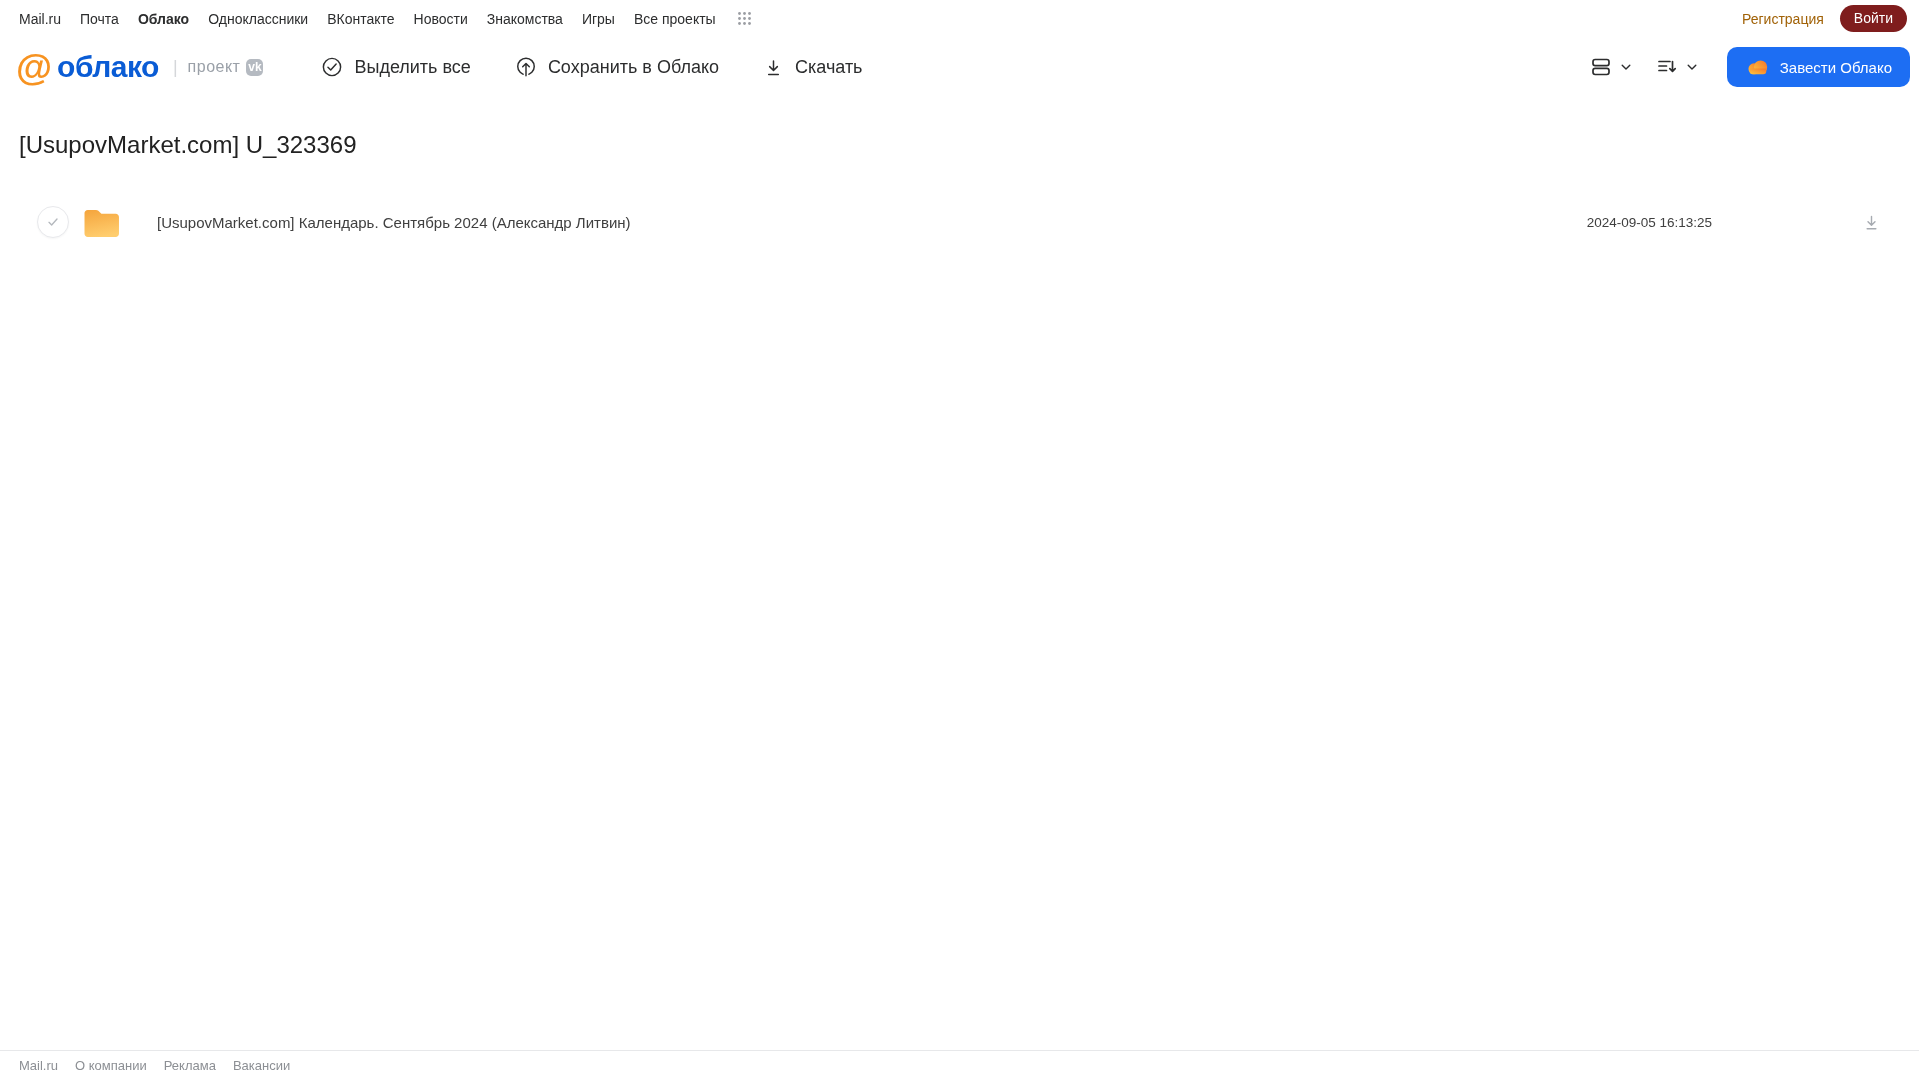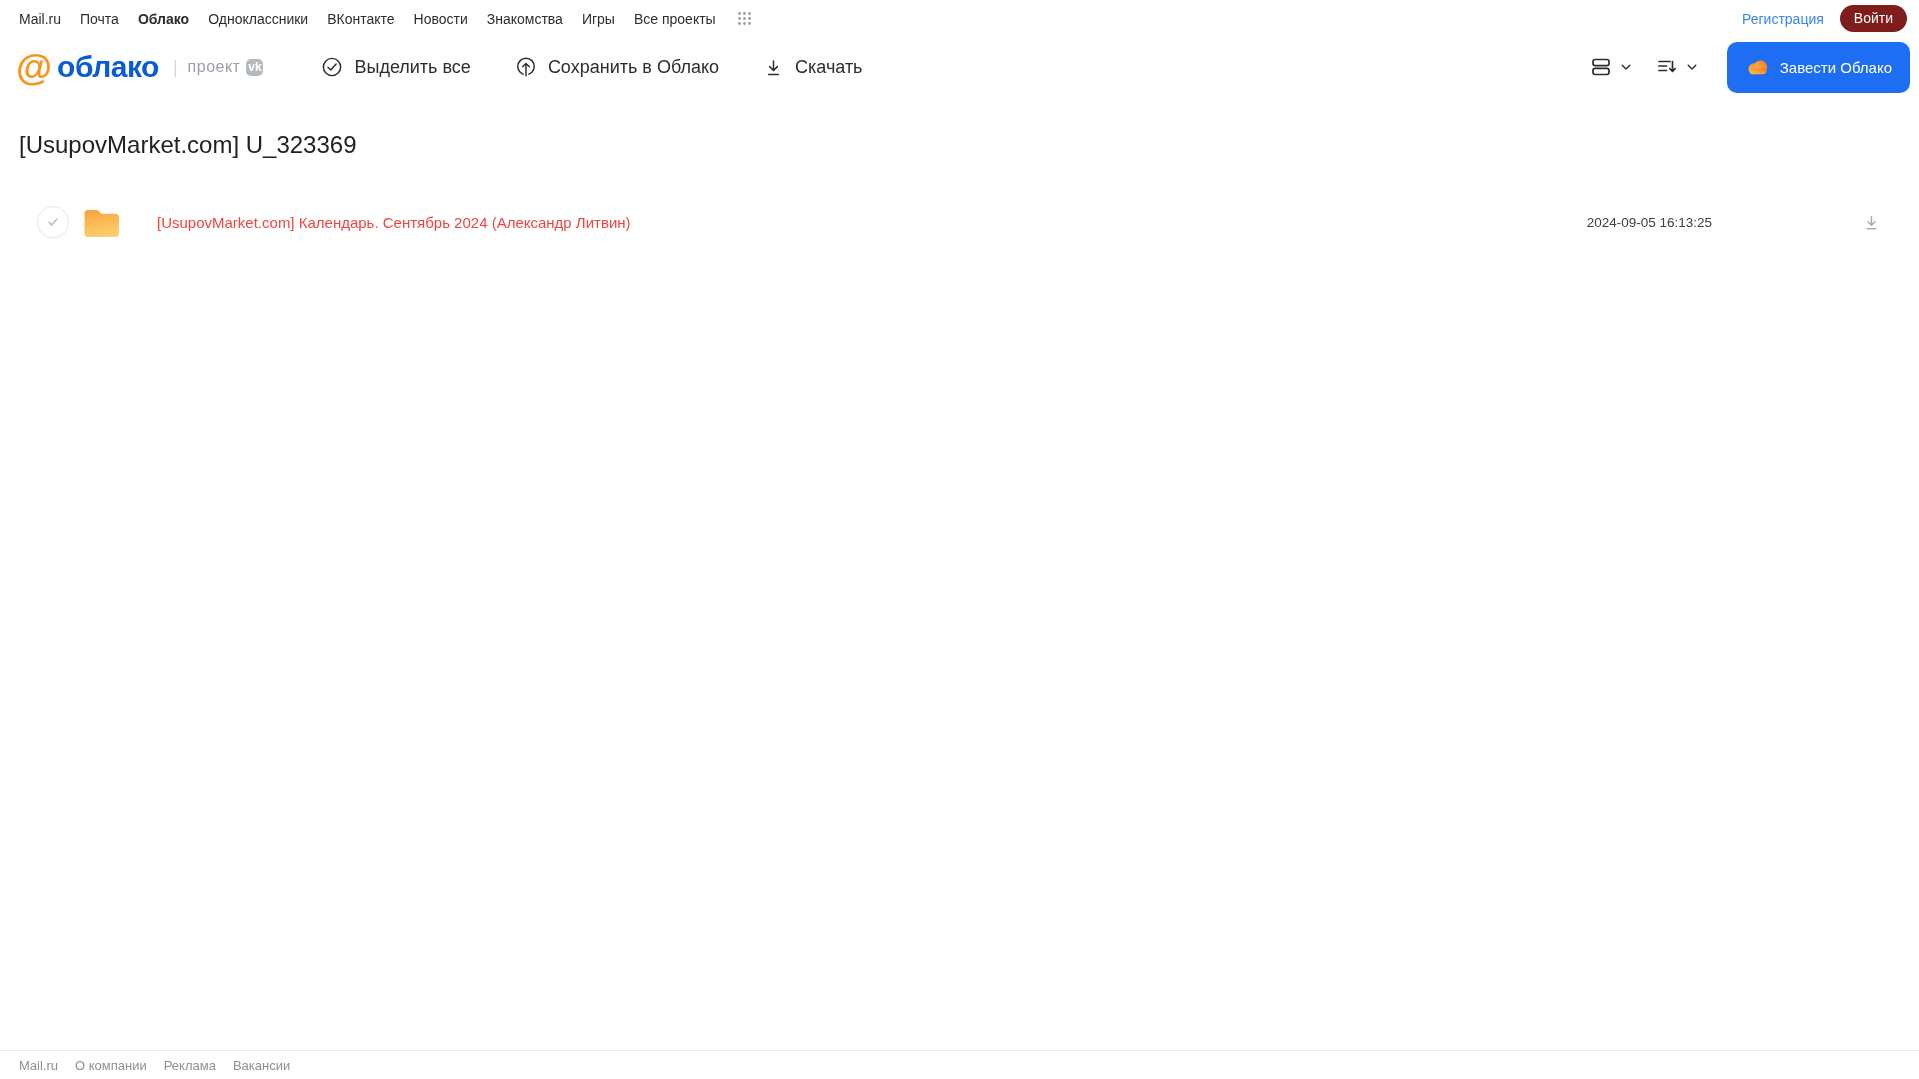--- a/index.html
+++ b/index.html
@@ -7,48 +7,48 @@
     font-family:"Liberation Sans","DejaVu Sans",sans-serif; color:#2c2d2e; }
   a { text-decoration:none; color:inherit; cursor:pointer; }
 
   
   .topbar { display:flex; align-items:center; height:37px; padding:0 12px 0 19px; font-size:14px; }
   .topbar nav { display:flex; align-items:center; gap:19px; }
   .topbar nav a { color:#2c2d2e; }
   .topbar nav a.current { font-weight:700; }
   .grid-dots { display:inline-flex; margin-left:2px; }
   .topbar-right { margin-left:auto; display:flex; align-items:center; gap:16px; }
-  .reg-link { color:#3b82f6; }
+  .reg-link { color:#a16207; }
   .login-btn { background:#7f1d1d; color:#fff; border:none; border-radius:16px;
     padding:5px 14px 6px; font-size:14px; font-family:inherit; cursor:pointer; }
 
   
   .header { display:flex; align-items:center; height:60px; padding:0 9px 0 16px; }
   .logo { display:flex; align-items:center; }
   .at-glyph { color:#f79321; font-size:37px; font-weight:700; line-height:1; }
   .brand { color:#0a5cd5; font-size:30px; font-weight:700; letter-spacing:-0.5px; margin-left:5px; }
   .pipe { color:#d5d7da; font-size:18px; margin:0 10px 0 14px; }
   .project { color:#9aa0a8; font-size:16px; letter-spacing:0.5px; }
   .vk-badge { display:inline-flex; align-items:center; justify-content:center; width:17px; height:17px;
     border-radius:5px; background:#b5bac1; color:#fff; font-size:12px; font-weight:700; margin-left:6px; vertical-align:2px; }
   .toolbar { display:flex; align-items:center; gap:44px; margin-left:58px; }
   .tool-btn { display:flex; align-items:center; gap:11px; font-size:18px; color:#2c2d2e; background:none; border:none;
     font-family:inherit; cursor:pointer; }
   .header-right { margin-left:auto; display:flex; align-items:center; gap:22px; }
   .icon-drop { display:flex; align-items:center; gap:6px; background:none; border:none; cursor:pointer; }
   .cta-btn { display:flex; align-items:center; gap:10px; background:#1d6ef3; color:#fff; border:none;
-    border-radius:10px; height:51px; padding:0 18px; font-size:15px; font-family:inherit; cursor:pointer; margin-left:6px; }
+    border-radius:10px; height:40px; padding:0 18px; font-size:15px; font-family:inherit; cursor:pointer; margin-left:6px; }
 
   
   .page-title { margin:34px 0 0 19px; font-size:24px; font-weight:400; color:#222; }
   .file-row { display:flex; align-items:center; height:46px; margin-top:40px; padding:0 38px 0 37px; }
   .row-check { width:32px; height:32px; border-radius:50%; background:#fff; border:1px solid #e7e8b0;
     border-color:#e8e9ec; box-shadow:0 1px 2px rgba(0,0,0,0.04); display:flex; align-items:center; justify-content:center; cursor:pointer; flex:none; }
   .folder-wrap { margin-left:13px; display:flex; flex:none; }
-  .file-link { margin-left:36px; font-size:15px; color:#ef4444; }
+  .file-link { margin-left:36px; font-size:15px; color:#404040; }
   .file-date { margin-left:auto; font-size:13.5px; color:#404040; }
   .row-dl { margin-left:150px; background:none; border:none; display:flex; cursor:pointer; }
 
   
   .footer { position:absolute; left:0; right:0; bottom:0; height:29px; border-top:1px solid #e7e8ea;
     display:flex; align-items:center; padding:0 17px 0 19px; font-size:13px; color:#8c8f94; background:#fff; }
   .footer .left { display:flex; gap:17px; }
   .footer .right { margin-left:auto; display:flex; align-items:center; gap:14px; }
   .kasp { color:#00a88e; font-weight:700; font-size:14px; letter-spacing:0.3px; }
   .protected { display:flex; align-items:center; gap:6px; }

